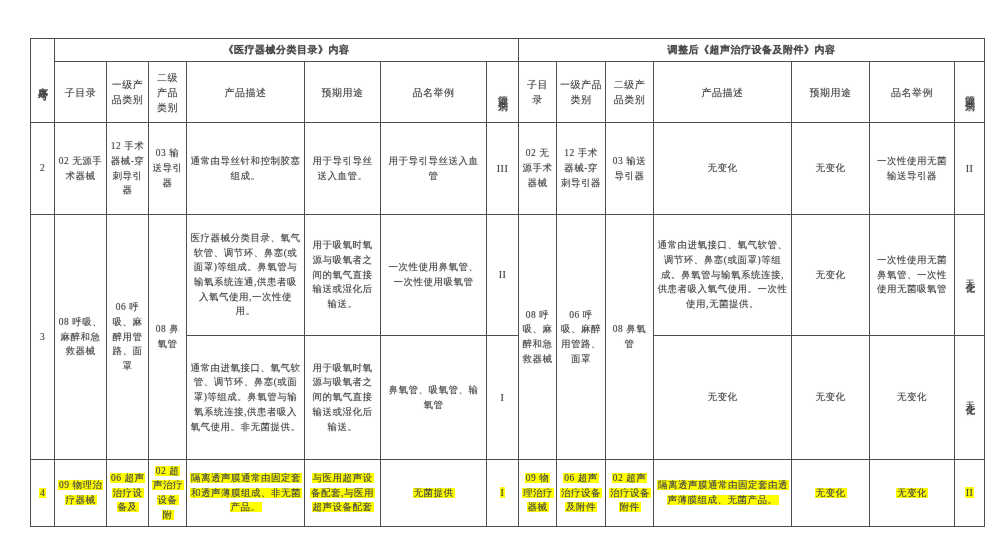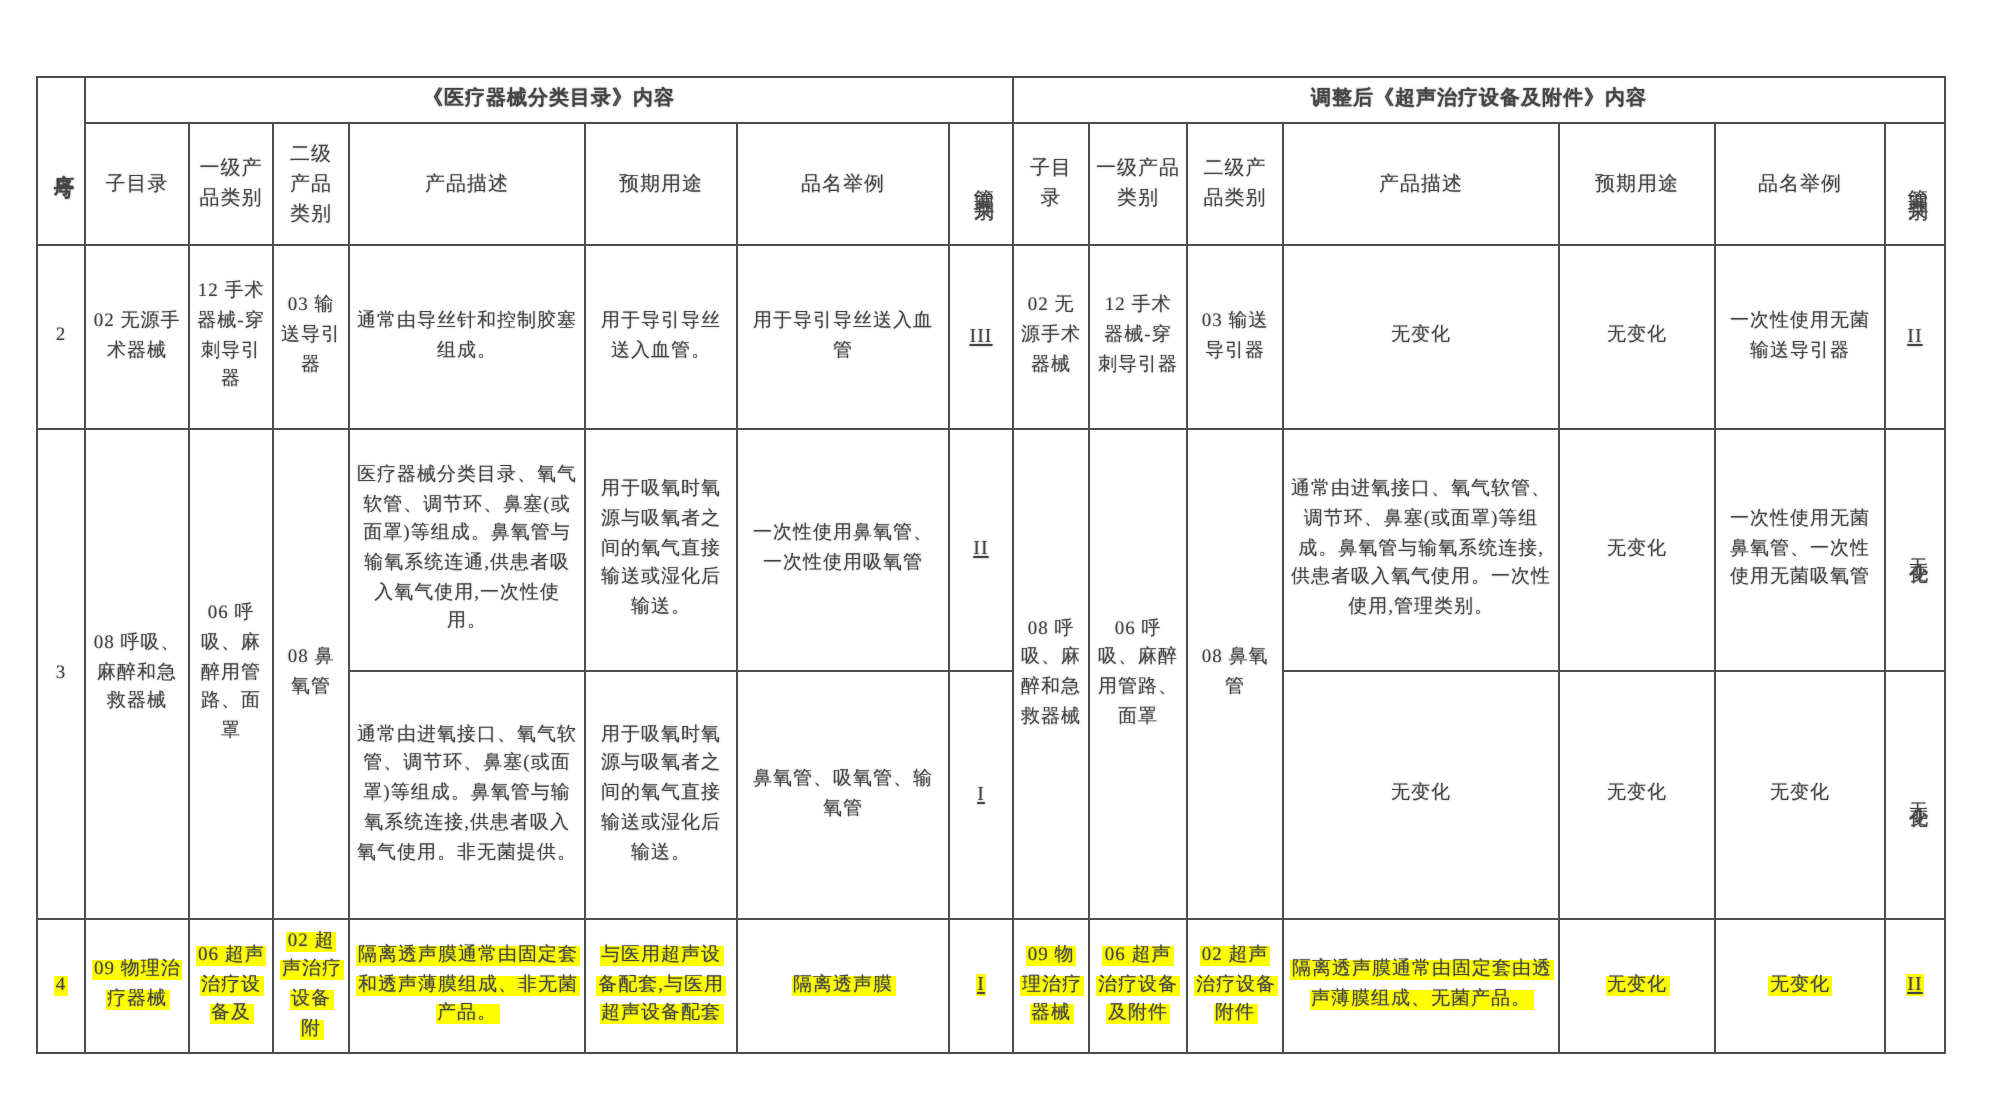--- a/index.html
+++ b/index.html
@@ -4,21 +4,21 @@
 <style>
   html,body{margin:0;padding:0;}
   body{
     width:1000px;height:558px;position:relative;overflow:hidden;
     background:#ffffff;
     font-family:"Liberation Serif","DejaVu Serif",serif;
     color:#454545;
   }
   .page{position:absolute;inset:0;background:#ffffff;}
   table.cmp{
-    position:absolute;left:18px;top:38px;width:954px;
+    position:absolute;left:30px;top:38px;width:954px;
     border-collapse:collapse;table-layout:fixed;
   }
   td{
     border:1px solid #4d4d4d;
     text-align:center;vertical-align:middle;
     font-size:9.5px;line-height:1.55;letter-spacing:0.5px;
     padding:1px 3px;overflow:hidden;word-break:break-all;
     text-shadow:0 0 1px rgba(90,90,90,.55);
   }
   tr.h1 td{height:20px;font-size:10px;font-weight:bold;text-shadow:0 0 1px rgba(60,60,60,.6);}
@@ -26,21 +26,21 @@
   tr.rr2 td{height:89px;}
   tr.r3a td{height:118px;}
   tr.r3b td{height:121px;text-align:center;}
   tr.rr4 td{height:64px;vertical-align:middle;}
   .vert{
     writing-mode:vertical-rl;text-orientation:upright;
     display:inline-block;letter-spacing:2px;line-height:1;
     max-height:100%;
   }
   .hl{background:#ffff00;box-decoration-break:clone;-webkit-box-decoration-break:clone;padding:0 1px;}
-  .cls{font-size:10px;text-decoration:underline;}
+  .cls{font-size:10px;}
 </style>
 </head>
 <body>
 
 <div class="page">
 <table class="cmp">
   <colgroup>
     <col style="width:24px">
         <col style="width:52px">
         <col style="width:42px">
@@ -105,21 +105,21 @@
     <td rowspan="2">08 呼吸、麻醉和急救器械</td>
     <td rowspan="2">06 呼吸、麻醉用管路、面罩</td>
     <td rowspan="2">08 鼻氧管</td>
     <td>医疗器械分类目录、氧气软管、调节环、鼻塞(或面罩)等组成。鼻氧管与输氧系统连通,供患者吸入氧气使用,一次性使用。</td>
     <td>用于吸氧时氧源与吸氧者之间的氧气直接输送或湿化后输送。</td>
     <td>一次性使用鼻氧管、一次性使用吸氧管</td>
     <td class="cls">II</td>
     <td rowspan="2">08 呼吸、麻醉和急救器械</td>
     <td rowspan="2">06 呼吸、麻醉用管路、面罩</td>
     <td rowspan="2">08 鼻氧管</td>
-    <td>通常由进氧接口、氧气软管、调节环、鼻塞(或面罩)等组成。鼻氧管与输氧系统连接,供患者吸入氧气使用。一次性使用,管理类别。</td>
+    <td>通常由进氧接口、氧气软管、调节环、鼻塞(或面罩)等组成。鼻氧管与输氧系统连接,供患者吸入氧气使用。一次性使用,无菌提供。</td>
     <td>无变化</td>
     <td>一次性使用无菌鼻氧管、一次性使用无菌吸氧管</td>
     <td><span class="vert">无变化</span></td>
   </tr>
 
   <tr class="r3b">
     <td>通常由进氧接口、氧气软管、调节环、鼻塞(或面罩)等组成。鼻氧管与输氧系统连接,供患者吸入氧气使用。非无菌提供。</td>
     <td>用于吸氧时氧源与吸氧者之间的氧气直接输送或湿化后输送。</td>
     <td>鼻氧管、吸氧管、输氧管</td>
     <td class="cls">I</td>
@@ -129,21 +129,21 @@
     <td><span class="vert">无变化</span></td>
   </tr>
 
   <tr class="rr4">
     <td><span class="hl">4</span></td>
     <td><span class="hl">09 物理治疗器械</span></td>
     <td><span class="hl">06 超声治疗设备及</span></td>
     <td><span class="hl">02 超声治疗设备附</span></td>
     <td><span class="hl">隔离透声膜通常由固定套和透声薄膜组成、非无菌产品。</span></td>
     <td><span class="hl">与医用超声设备配套,与医用超声设备配套</span></td>
-    <td><span class="hl">隔离透声膜</span></td>
+    <td><span class="hl">无菌提供</span></td>
     <td class="cls"><span class="hl">I</span></td>
     <td><span class="hl">09 物理治疗器械</span></td>
     <td><span class="hl">06 超声治疗设备及附件</span></td>
     <td><span class="hl">02 超声治疗设备附件</span></td>
     <td><span class="hl">隔离透声膜通常由固定套由透声薄膜组成、无菌产品。</span></td>
     <td><span class="hl">无变化</span></td>
     <td><span class="hl">无变化</span></td>
     <td class="cls"><span class="hl">II</span></td>
   </tr>
 </tbody>

